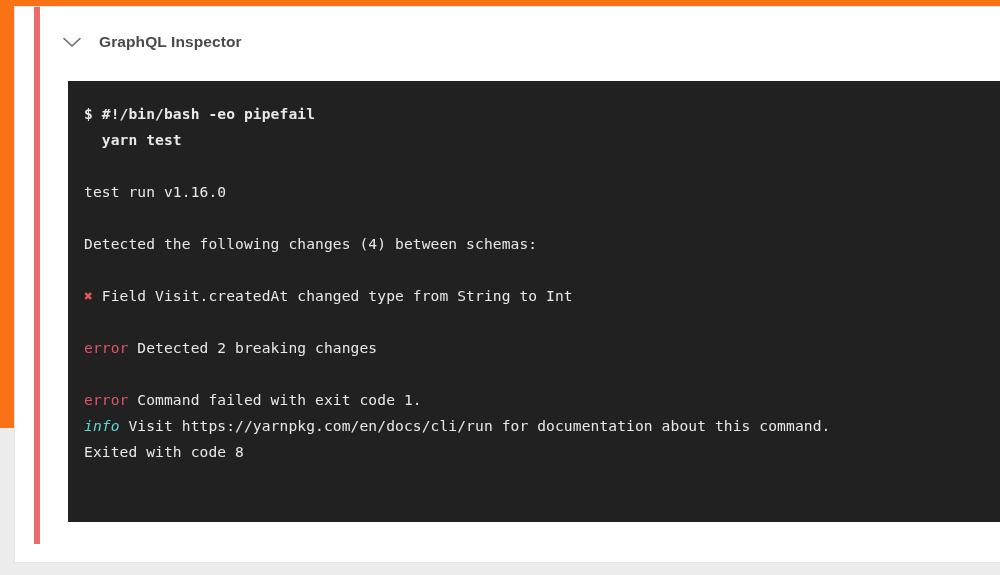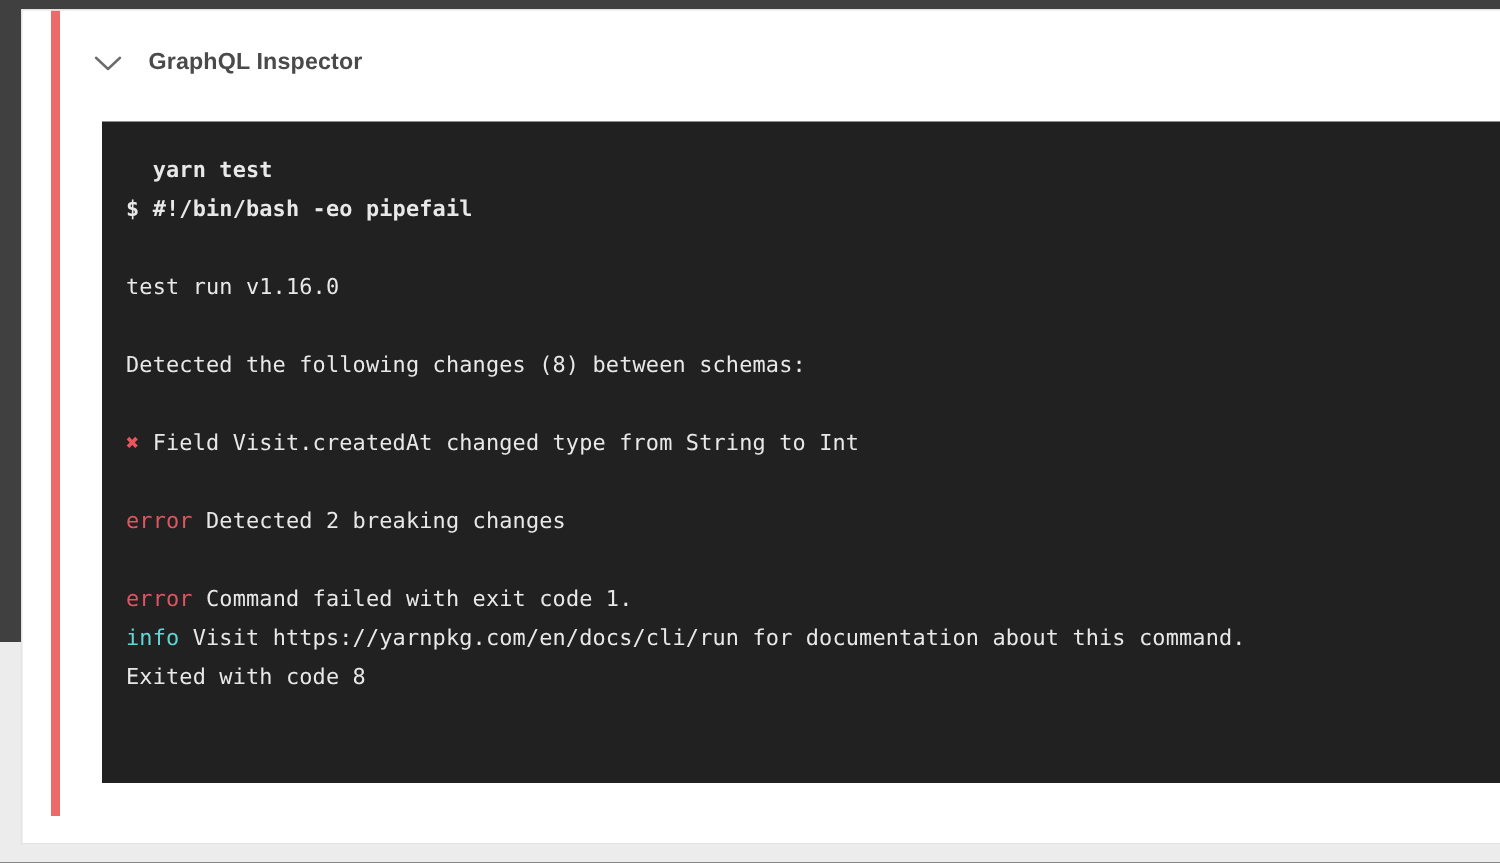--- a/index.html
+++ b/index.html
@@ -11,21 +11,21 @@
     height: 575px;
     background: #ececec;
     font-family: "Liberation Sans", sans-serif;
     overflow: hidden;
   }
 
   .page {
     position: relative;
     width: 1000px;
     height: 428px;
-    background: #404040;
+    background: #f97316;
   }
 
   
   .job-card {
     position: absolute;
     left: 14px;
     top: 6px;
     width: 986px;
     height: 557px;
     background: #ffffff;
@@ -99,20 +99,21 @@
   .term-line.blank {
     height: 26px;
   }
 
   .tok-red {
     color: #e05561;
   }
 
   .tok-cyan {
     color: #5fd7d7;
+    font-style: italic;
   }
 
   .mark-x {
     color: #e8565f;
     font-weight: bold;
   }
 </style>
 </head>
 <body>
 
@@ -124,26 +125,26 @@
 
     <div class="step-header">
       <svg class="chevron-icon" viewBox="0 0 26 26" fill="none" xmlns="http://www.w3.org/2000/svg">
         <path d="M5 9.5 L13 17 L21 9.5" stroke="#6b6b6b" stroke-width="1.6" stroke-linecap="round" stroke-linejoin="round" fill="none"></path>
       </svg>
       <span class="step-title">GraphQL Inspector</span>
     </div>
 
     <div class="terminal">
 
-    <div class="term-line bold">  yarn test</div>
-        <div class="term-line bold">$ #!/bin/bash -eo pipefail</div>
+    <div class="term-line bold">$ #!/bin/bash -eo pipefail</div>
+        <div class="term-line bold">  yarn test</div>
         <div class="term-line blank">&nbsp;</div>
         <div class="term-line">test run v1.16.0</div>
         <div class="term-line blank">&nbsp;</div>
-        <div class="term-line">Detected the following changes (8) between schemas:</div>
+        <div class="term-line">Detected the following changes (4) between schemas:</div>
         <div class="term-line blank">&nbsp;</div>
         <div class="term-line"><span class="mark-x">✖</span><span> Field Visit.createdAt changed type from String to Int</span></div>
         <div class="term-line blank">&nbsp;</div>
         <div class="term-line"><span class="tok-red">error</span><span> Detected 2 breaking changes</span></div>
         <div class="term-line blank">&nbsp;</div>
         <div class="term-line"><span class="tok-red">error</span><span> Command failed with exit code 1.</span></div>
         <div class="term-line"><span class="tok-cyan">info</span><span> Visit https://yarnpkg.com/en/docs/cli/run for documentation about this command.</span></div>
         <div class="term-line">Exited with code 8</div>
       </div>
 

